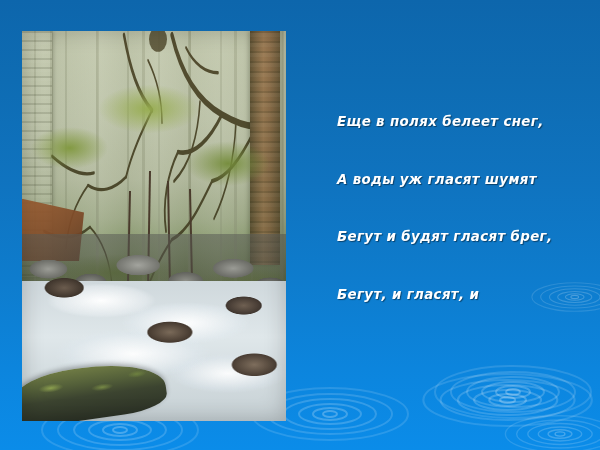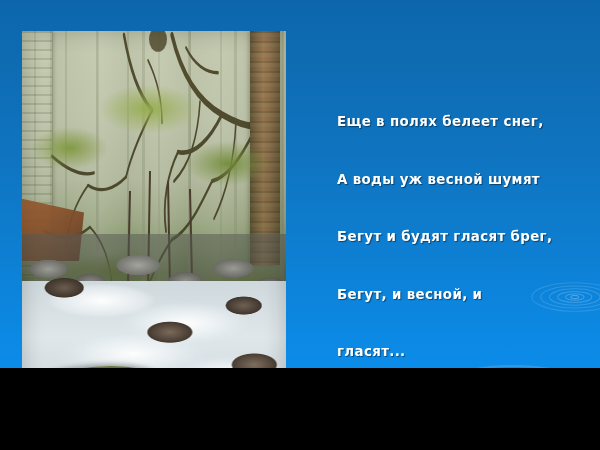--- a/index.html
+++ b/index.html
@@ -4,30 +4,31 @@
 <title>Slide</title>
 <style>
   html, body {
     margin: 0;
     padding: 0;
     background: #000;
   }
   #slide {
     position: relative;
     width: 600px;
-    height: 368px;
+    height: 450px;
     overflow: hidden;
     font-family: "DejaVu Sans", sans-serif;
     background: linear-gradient(to bottom,
         #0d66ac 0%,
         #0e6cb3 18%,
         #0f73bf 40%,
         #0e7ccd 62%,
         #0c85dd 82%,
         #0b8ce9 100%);
+    font-style: italic;
   }
 
   
   .ripples {
     position: absolute;
     left: 0; top: 0;
     width: 600px; height: 450px;
     pointer-events: none;
   }
 
@@ -301,24 +302,23 @@
     <div class="water"></div>
     <div class="wet-rocks"></div>
     <div class="log"></div>
     <div class="vignette"></div>
   </div>
 
   <div id="poem">
 
     <div class="stanza">
       <span class="line">Еще в полях белеет снег,</span>
-      <span class="line">А воды уж весной шумят</span>
+      <span class="line">А воды уж гласят шумят</span>
       <span class="line">Бегут и будят гласят брег,</span>
-      <span class="line">Бегут, и весной, и</span>
-      <span class="line">гласят...</span>
+      <span class="line">Бегут, и гласят, и</span>
     </div>
 
     
 
     
 
   </div>
 </div>
 
 </body></html>

